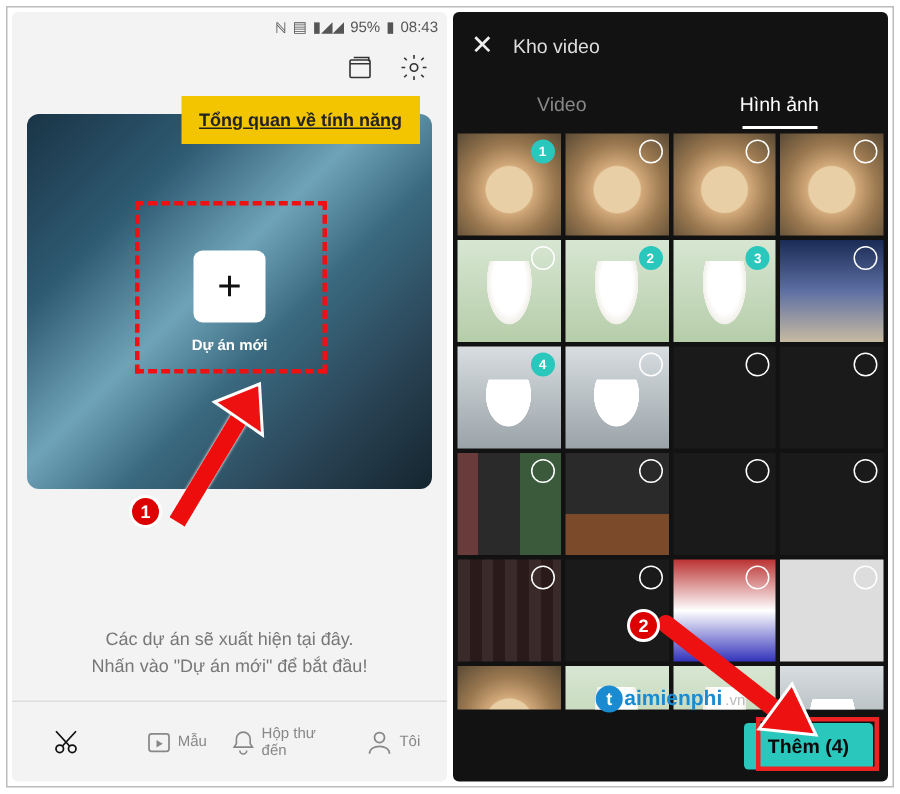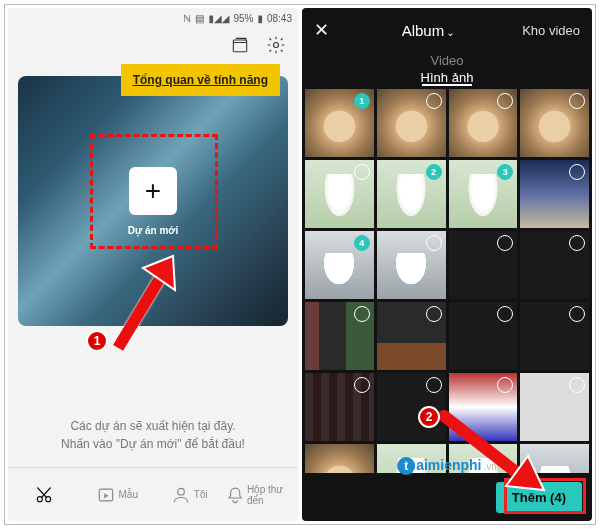--- a/index.html
+++ b/index.html
@@ -26,21 +26,21 @@
   .tab.active { color:#111; }
   .tab.active svg { stroke:#111; }
 
   
   .p-right { background:#121212; color:#ddd; display:flex; flex-direction:column; }
   .r-header { height:44px; display:flex; align-items:center; padding:0 12px; gap:8px; }
   .r-header .title { flex:1; text-align:center; font-size:15px; color:#fff; }
   .r-header .title .chev { font-size:10px; margin-left:2px;}
   .r-header .kho { font-size:13px; color:#ddd; }
   .r-header .close { font-size:18px; color:#eee; width:20px; }
-  .r-subtabs { height:34px; display:flex;flex-direction:column; }
+  .r-subtabs { height:34px; display:flex; }
   .r-subtabs .st { flex:1; text-align:center; font-size:13px; color:#888; display:flex; align-items:center; justify-content:center; position:relative; }
   .r-subtabs .st.active { color:#fff; }
   .r-subtabs .st.active::after { content:''; position:absolute; bottom:0; width:50px; height:2px; background:#fff; }
   .grid { flex:1; display:grid; grid-template-columns:repeat(4,1fr); grid-auto-rows:68px; gap:3px; padding:3px; overflow:hidden; }
   .thumb { background:#333; position:relative; overflow:hidden; }
   .thumb .sel { position:absolute; top:4px; right:4px; width:16px; height:16px; border:1.5px solid #fff; border-radius:50%; }
   .thumb.picked .sel { background:#2ac7bd; border-color:#2ac7bd; display:flex; align-items:center; justify-content:center; font-size:9px; color:#fff; font-weight:700; }
   .r-footer { height:48px; display:flex; align-items:center; justify-content:flex-end; padding:0 10px; }
   .addbtn { background:#2ac7bd; color:#0a0a0a; font-size:13px; font-weight:600; padding:8px 16px; border-radius:3px;text-align:center; }
 
@@ -134,40 +134,37 @@
       </div>
       <div class="tab">
         <svg viewBox="0 0 24 24">
             <rect x="4" y="5" width="16" height="14" rx="2"></rect>
             <path d="M10 10l5 3-5 3z" fill="#888" stroke="none"></path>
           </svg>
         <span>Mẫu</span>
       </div>
       <div class="tab">
         <svg viewBox="0 0 24 24">
+            <path d="M12 3a6 6 0 016 6v4l2 3H4l2-3V9a6 6 0 016-6zM9 19a3 3 0 006 0"></path>
+          </svg>
+        <span>Hộp thư đến</span>
+      </div>
+      <div class="tab">
+        <svg viewBox="0 0 24 24">
             <circle cx="12" cy="8" r="4"></circle>
             <path d="M4 21c0-4 4-6 8-6s8 2 8 6"></path>
           </svg>
         <span>Tôi</span>
-      </div>
-      <div class="tab">
-        <svg viewBox="0 0 24 24">
-            <path d="M12 3a6 6 0 016 6v4l2 3H4l2-3V9a6 6 0 016-6zM9 19a3 3 0 006 0"></path>
-          </svg>
-        <span>Hộp thư đến</span>
       </div>
     </div>
   </div>
 
   <div class="phone p-right">
     <div class="r-header">
       <div class="close">✕</div>
-      <div class="title">
-        <span>Album</span><span class="chev">⌄</span>
-      </div>
       <div class="kho">Kho video</div>
     </div>
 
     <div class="r-subtabs">
       <div class="st">Video</div>
       <div class="st active">Hình ảnh</div>
     </div>
 
     <div class="grid">
       <div class="thumb cat-a picked">

